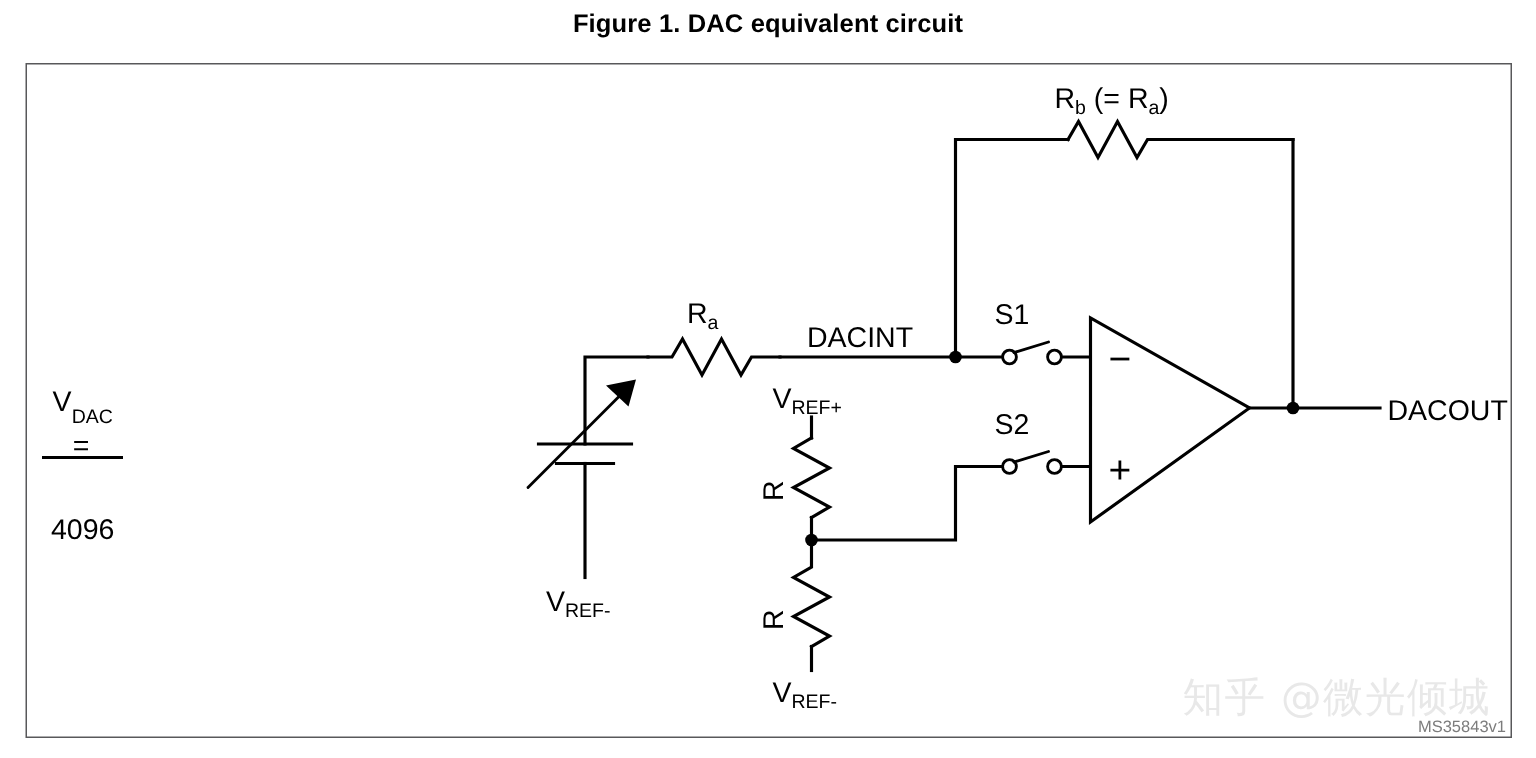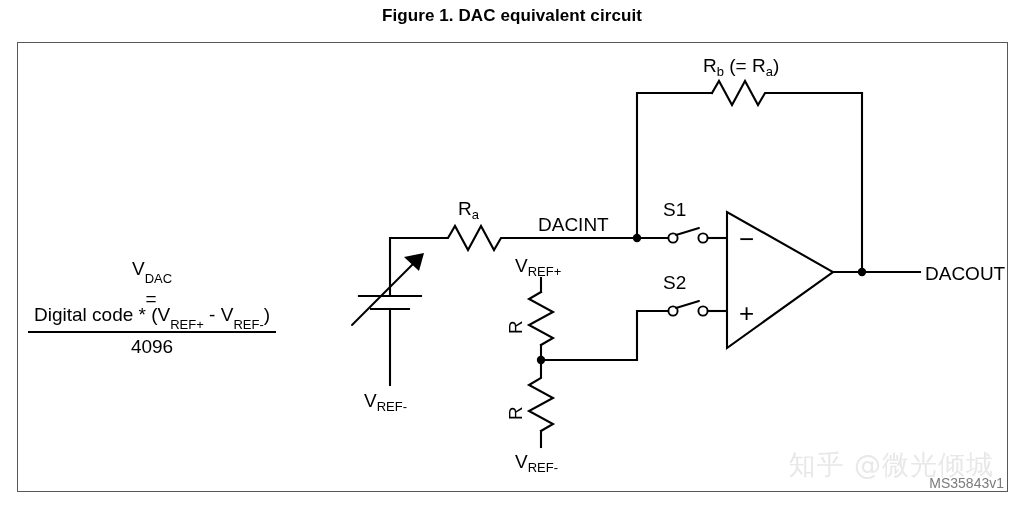--- a/index.html
+++ b/index.html
@@ -124,39 +124,40 @@
     font-size: 19px;
   }
   .frac .bar {
     width: 100%;
     height: 2px;
     background: #000;
   }
   .frac .den {
     padding: 4px 6px 0 6px;
     font-size: 19px;
+    margin-top: 34px;
   }
   
   .watermark {
     position: absolute;
     right: 30px;
     bottom: 22px;
     font-family: "DejaVu Sans", sans-serif;
     font-size: 27px;
     color: #e8e8e8;
     letter-spacing: 1px;
     user-select: none;
     white-space: nowrap;
   }
   .doc-id {
     position: absolute;
     right: 20px;
     bottom: 14px;
     font-family: "Liberation Sans", sans-serif;
-    font-size: 14px;
+    font-size: 11px;
     color: #7c7c7c;
     white-space: nowrap;
   }
 </style>
 </head>
 <body>
 
 <div id="figure-root">
 
   <div class="fig-title">Figure 1. DAC equivalent circuit</div>
@@ -257,21 +258,20 @@
     </g>
 
     <text class="lbl" x="925" y="280">DACOUT</text>
 
   </svg>
 
   <div class="formula">
     <span class="var"><span>V</span><span class="sub">DAC</span></span>
     <span class="eq">=</span>
     <span class="frac">
-      <span class="num"><span>Digital code * (V</span><span class="sub">REF+</span><span> - V</span><span class="sub">REF-</span><span>)</span></span>
       <span class="bar"></span>
       <span class="den">4096</span>
     </span>
   </div>
 
   <div class="watermark">知乎 @微光倾城</div>
   <div class="doc-id">MS35843v1</div>
 
 </div>
 

